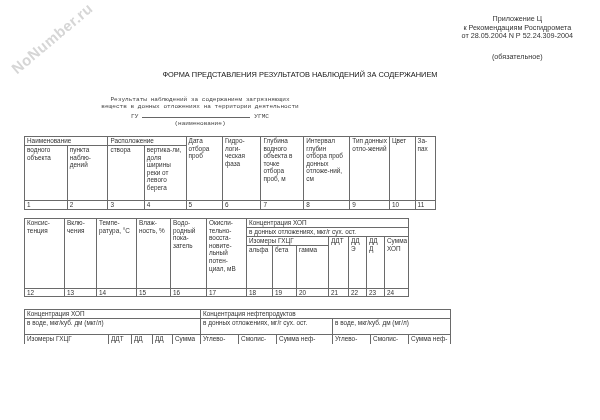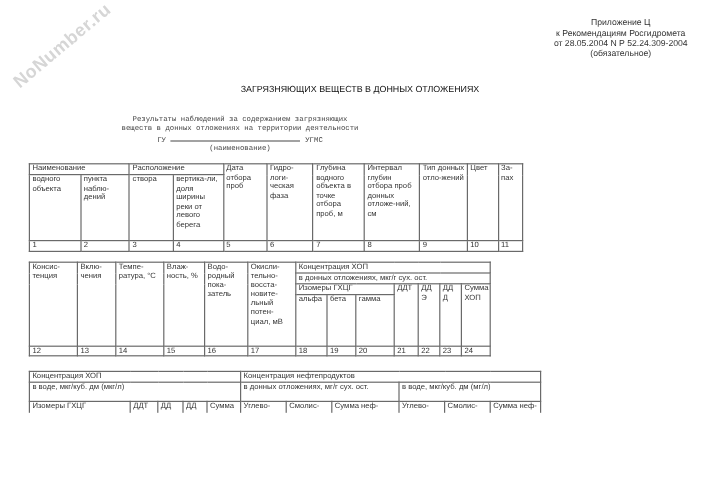--- a/index.html
+++ b/index.html
@@ -3,21 +3,21 @@
 <meta charset="utf-8">
 <style>
   html, body { margin: 0; padding: 0; background: #ffffff; }
   body { width: 600px; height: 420px; position: relative; overflow: hidden;
          font-family: "Liberation Sans", sans-serif; color: #222; }
   .watermark { position: absolute; left: 2px; top: 28px; font-size: 15px; font-weight: bold;
                color: #d6d6d6; transform: rotate(-40deg); transform-origin: left top;
                white-space: nowrap; letter-spacing: 0.5px; top: 64px; left: 8px; }
   .appendix { position: absolute; right: 27px; top: 15px; text-align: center; font-size: 7.2px;
               line-height: 8.6px; color: #333; }
-  .appendix .mand { margin-top: 0; }
+  .appendix .mand { margin-top: 12px; }
   .title { position: absolute; left: 140px; width: 320px; top: 71px; text-align: center;
            font-size: 7.4px; line-height: 8.4px; color: #111; }
   .mono { position: absolute; left: 70px; width: 260px; top: 96px; text-align: center;
           font-family: "Liberation Mono", monospace; font-size: 6.1px; line-height: 7.4px; color: #444; }
   .mono .uline { display: inline-block; width: 108px; border-bottom: 0.7px solid #666; height: 6px; vertical-align: baseline; margin: 0 4px; }
   table.form { position: absolute; border-collapse: collapse; font-size: 6.4px; line-height: 7.6px; color: #333; table-layout: fixed; }
   table.form td { border: 0.8px solid #6a6a6a; padding: 0 2px; vertical-align: top; overflow: hidden; }
   table.form tr.nums td { border-top: 1.6px solid #6a6a6a; }
   #t1 { left: 24px; top: 136px; width: 412px; }
   #t2 { left: 24px; top: 218px; width: 384px; }
@@ -31,21 +31,21 @@
 <div class="watermark">NoNumber.ru</div>
 
 <div class="appendix">
   <div>Приложение Ц</div>
   <div>к Рекомендациям Росгидромета</div>
   <div>от 28.05.2004 N Р 52.24.309-2004</div>
   <div class="mand">(обязательное)</div>
 </div>
 
 <div class="title">
-  <div>ЗАГРЯЗНЯЮЩИХ ВЕЩЕСТВ В ДОННЫХ ОТЛОЖЕНИЯХ</div>
+  <div>ФОРМА ПРЕДСТАВЛЕНИЯ РЕЗУЛЬТАТОВ НАБЛЮДЕНИЙ ЗА СОДЕРЖАНИЕМ</div>
 </div>
 
 <div class="mono">
   <div>Результаты наблюдений за содержанием загрязняющих</div>
   <div>веществ в донных отложениях на территории деятельности</div>
   <div>
     <span>ГУ</span><span class="uline"></span><span>УГМС</span>
   </div>
   <div>(наименование)</div>
 </div>

